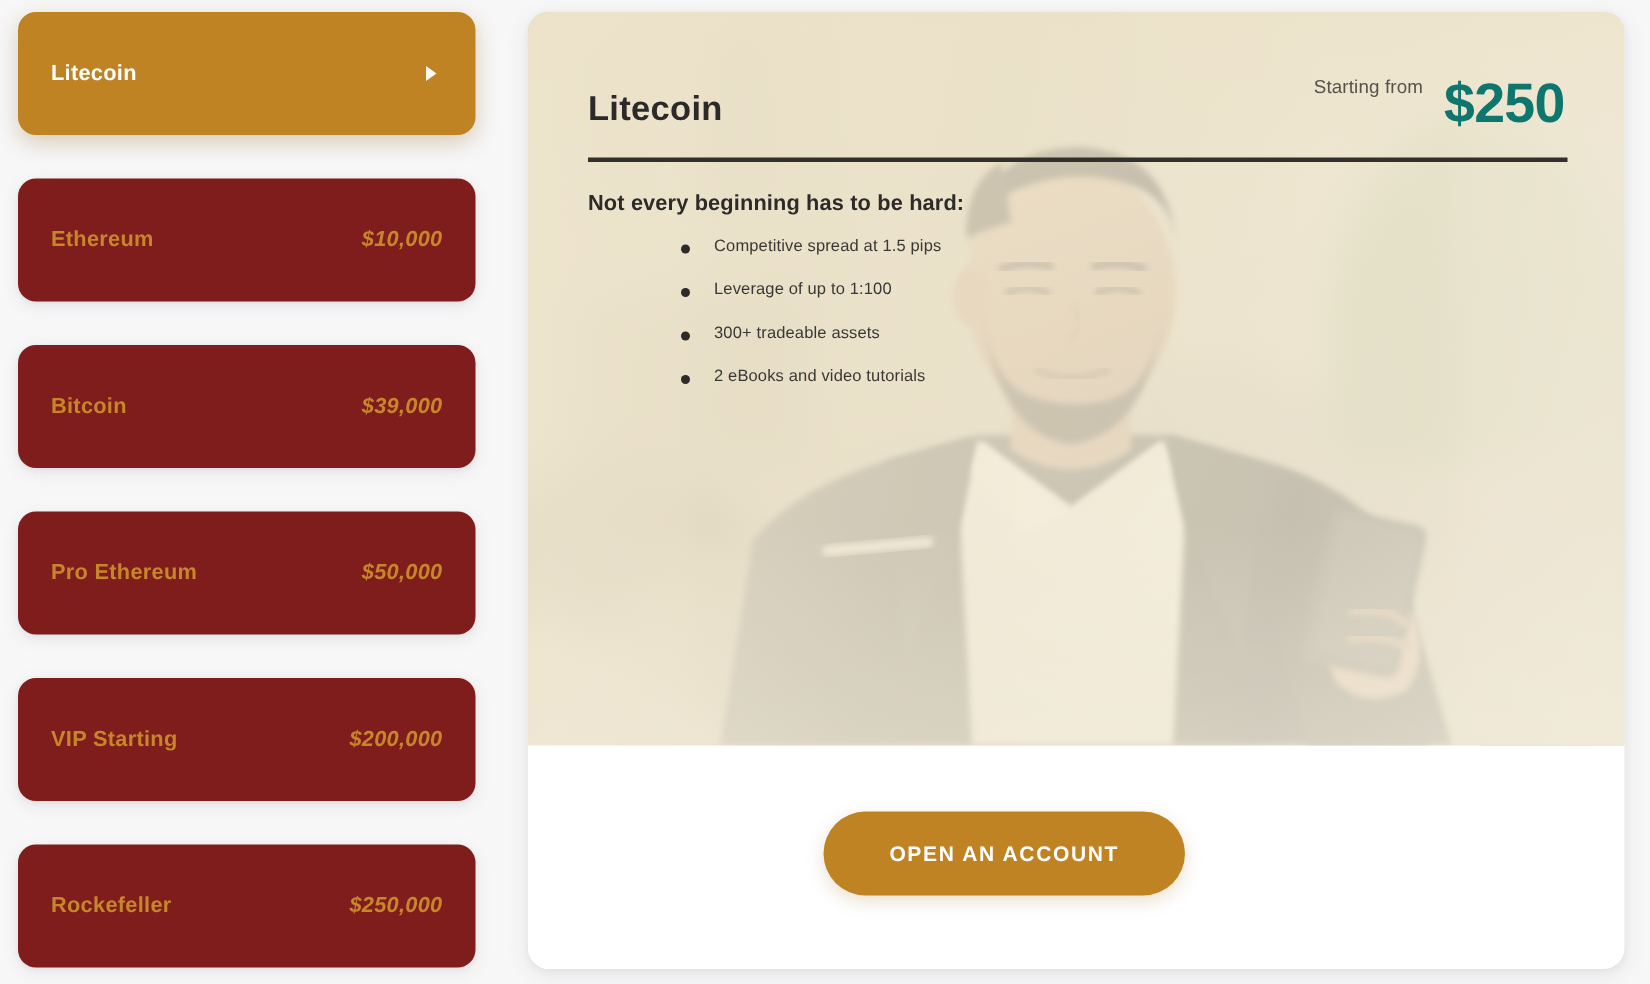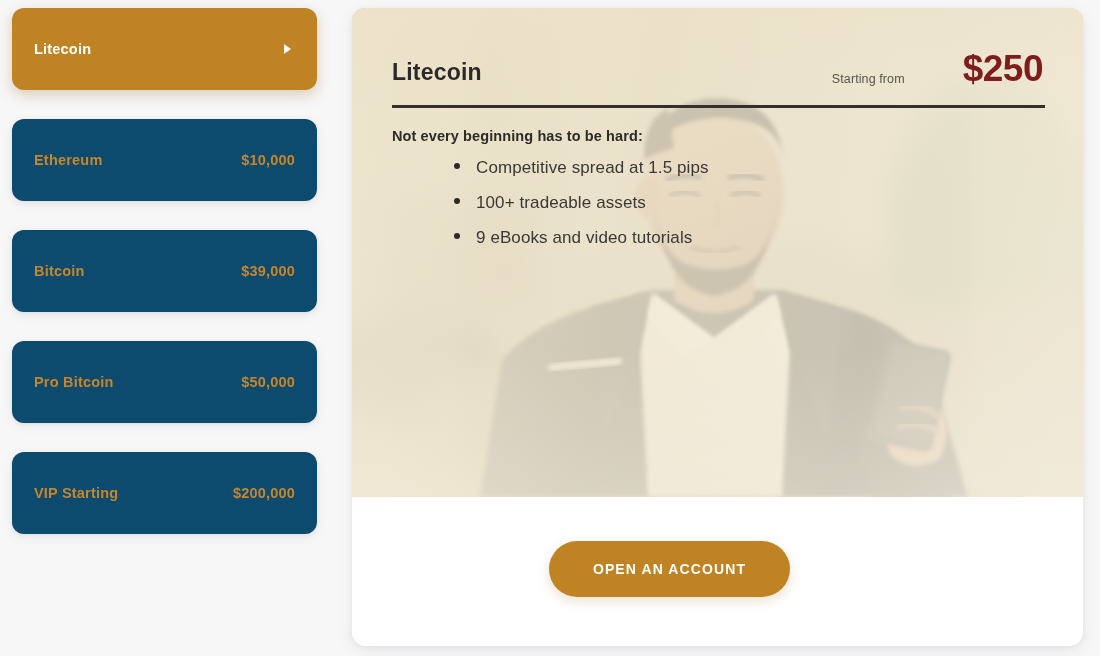--- a/index.html
+++ b/index.html
@@ -33,21 +33,21 @@
     height: 640px;
     display: flex;
     flex-direction: column;
     gap: 29px;
   }
 
   .plan-card {
     position: relative;
     height: 82px;
     border-radius: 12px;
-    background: #0c4a6e;
+    background: #7f1d1d;
     box-shadow: 0 3px 10px rgba(140,140,150,0.16), 0 1px 3px rgba(140,140,150,0.10);
     display: flex;
     align-items: center;
     justify-content: space-between;
     padding: 0 22px;
     flex: 0 0 auto;
     cursor: pointer;
   }
 
   .plan-card.active {
@@ -66,20 +66,21 @@
   .plan-card.active .plan-name {
     color: #ffffff;
   }
 
   .plan-price {
     font-size: 14.5px;
     font-weight: 700;
     color: #c8862b;
     letter-spacing: 0.2px;
     white-space: nowrap;
+    font-style: italic;
   }
 
   .plan-arrow {
     width: 0;
     height: 0;
     border-top: 5px solid transparent;
     border-bottom: 5px solid transparent;
     border-left: 7px solid #ffffff;
     opacity: 0.95;
     margin-right: 4px;
@@ -156,38 +157,37 @@
     font-size: 23px;
     font-weight: 700;
     color: #2b2a28;
     letter-spacing: 0.2px;
     line-height: 1;
     padding-bottom: 2px;
   }
 
   .price-wrap {
     display: flex;
-    align-items: flex-end;
+    align-items: flex-start;
     gap: 14px;
   }
 
   .price-label {
     font-size: 12.5px;
     font-weight: 400;
     color: #56534d;
     letter-spacing: 0.1px;
   }
 
   .price-value {
     font-size: 37px;
     font-weight: 800;
-    color: #7f1d1d;
+    color: #0f766e;
     letter-spacing: -0.5px;
     line-height: 0.95;
-    margin-left: 44px;
   }
 
   .hero-divider {
     margin-top: 19px;
     height: 2.5px;
     background: #332f2a;
     width: 653px;
   }
 
   .hero-subtitle {
@@ -199,21 +199,21 @@
   }
 
   .feature-list {
     margin-top: 15px;
     margin-left: 62px;
     list-style: none;
   }
 
   .feature-item {
     position: relative;
-    font-size: 17px;
+    font-size: 11px;
     color: #3a3835;
     line-height: 1;
     padding-left: 22px;
     margin-bottom: 18px;
     letter-spacing: 0.1px;
   }
 
   .feature-item::before {
     content: "";
     position: absolute;
@@ -270,29 +270,33 @@
       <span class="plan-name">Ethereum</span>
       <span class="plan-price">$10,000</span>
     </div>
 
     <div class="plan-card">
       <span class="plan-name">Bitcoin</span>
       <span class="plan-price">$39,000</span>
     </div>
 
     <div class="plan-card">
-      <span class="plan-name">Pro Bitcoin</span>
+      <span class="plan-name">Pro Ethereum</span>
       <span class="plan-price">$50,000</span>
     </div>
 
     <div class="plan-card">
       <span class="plan-name">VIP Starting</span>
       <span class="plan-price">$200,000</span>
     </div>
 
+    <div class="plan-card">
+      <span class="plan-name">Rockefeller</span>
+      <span class="plan-price">$250,000</span>
+    </div>
 
   </div>
 
   <div class="main-card">
 
     <div class="hero">
 
       <div class="hero-photo">
         <svg viewBox="0 0 731 489" preserveAspectRatio="xMidYMid slice" aria-hidden="true">
           <defs>
@@ -412,22 +416,23 @@
             <span class="price-value">$250</span>
           </div>
         </div>
 
         <div class="hero-divider"></div>
 
         <div class="hero-subtitle">Not every beginning has to be hard:</div>
 
         <ul class="feature-list">
           <li class="feature-item">Competitive spread at 1.5 pips</li>
-          <li class="feature-item">100+ tradeable assets</li>
-          <li class="feature-item">9 eBooks and video tutorials</li>
+          <li class="feature-item">Leverage of up to 1:100</li>
+          <li class="feature-item">300+ tradeable assets</li>
+          <li class="feature-item">2 eBooks and video tutorials</li>
         </ul>
 
       </div>
     </div>
 
     <div class="card-footer">
       <button class="cta-button">OPEN AN ACCOUNT</button>
     </div>
 
   </div>

